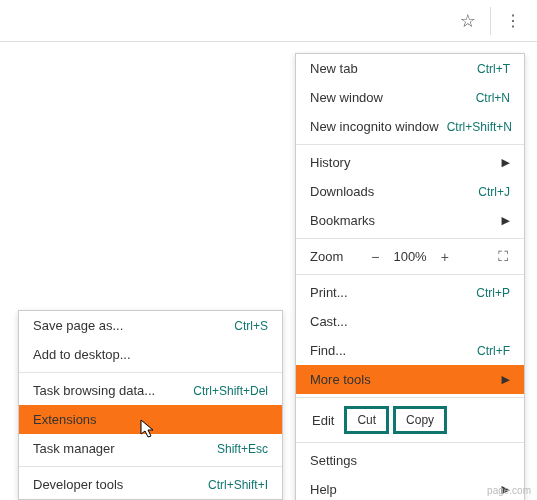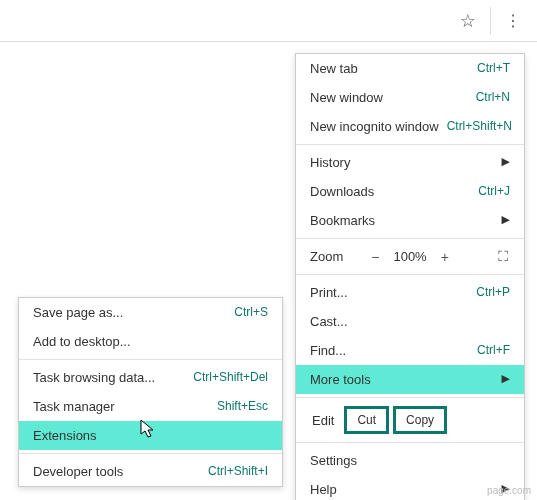--- a/index.html
+++ b/index.html
@@ -35,29 +35,30 @@
     top: 53px;
     right: 12px;
     width: 230px;
     background: #fff;
     border: 1px solid #ccc;
     box-shadow: 0 2px 6px rgba(0,0,0,0.15);
   }
   .menu-item {
     display: flex;
     justify-content: space-between;
+    align-items: center;
     padding: 7px 14px;
     white-space: nowrap;
     cursor: default;
     gap: 8px;
   }
   .menu-item .label { color: #333; }
   .menu-item .shortcut { color: #0f766e; font-size: 12px; }
   .menu-item.has-sub .arrow { color:#333; font-size:11px; margin-left:auto; }
-  .menu-item.hover { background:#5eead4; }
+  .menu-item.hover { background:#f97316; }
   .menu-divider { height:1px; background:#e2e2e2; margin:3px 0; }
 
   .zoom-row {
     display:flex;
     align-items:center;
     padding:6px 14px;
   }
   .zoom-row .zlabel { flex:0 0 auto; color:#333; margin-right:20px;}
   .zoom-row .zbtn { flex:0 0 auto; color:#555; padding:0 8px; font-size:14px;}
   .zoom-row .zval { flex:0 0 auto; color:#333; font-size:13px; padding:0 6px;text-align:center;}
@@ -67,21 +68,21 @@
     display:flex;
     align-items:center;
     padding:5px 10px;
   }
   .edit-row .elabel { padding:0 6px; color:#333; }
   .edit-row .ebtn { padding:4px 10px; border:3px solid #0f766e; margin-left:4px; font-size:12px; color:#333; }
 
   
   .sub-menu {
     position:absolute;
-    top:297px;
+    top:310px;
     left:18px;
     width:265px;
     background:#fff;
     border:1px solid #ccc;
     box-shadow:0 2px 6px rgba(0,0,0,0.15);
   }
 
   
   .cursor {
     position:absolute;
@@ -194,26 +195,26 @@
     <span class="shortcut">Ctrl+S</span>
   </div>
   <div class="menu-item">
     <span class="label">Add to desktop...</span>
   </div>
   <div class="menu-divider"></div>
   <div class="menu-item">
     <span class="label">Task browsing data...</span>
     <span class="shortcut">Ctrl+Shift+Del</span>
   </div>
+  <div class="menu-item hover">
+    <span class="label">Extensions</span>
+  </div>
   <div class="menu-item">
     <span class="label">Task manager</span>
     <span class="shortcut">Shift+Esc</span>
-  </div>
-  <div class="menu-item hover">
-    <span class="label">Extensions</span>
   </div>
   <div class="menu-divider"></div>
   <div class="menu-item">
     <span class="label">Developer tools</span>
     <span class="shortcut">Ctrl+Shift+I</span>
   </div>
 </div>
 
 <svg class="cursor" viewBox="0 0 16 20">
   <path d="M1 1 L1 15 L5 12 L8 18 L11 17 L8 11 L13 11 Z" fill="#fff" stroke="#000" stroke-width="1"></path>

